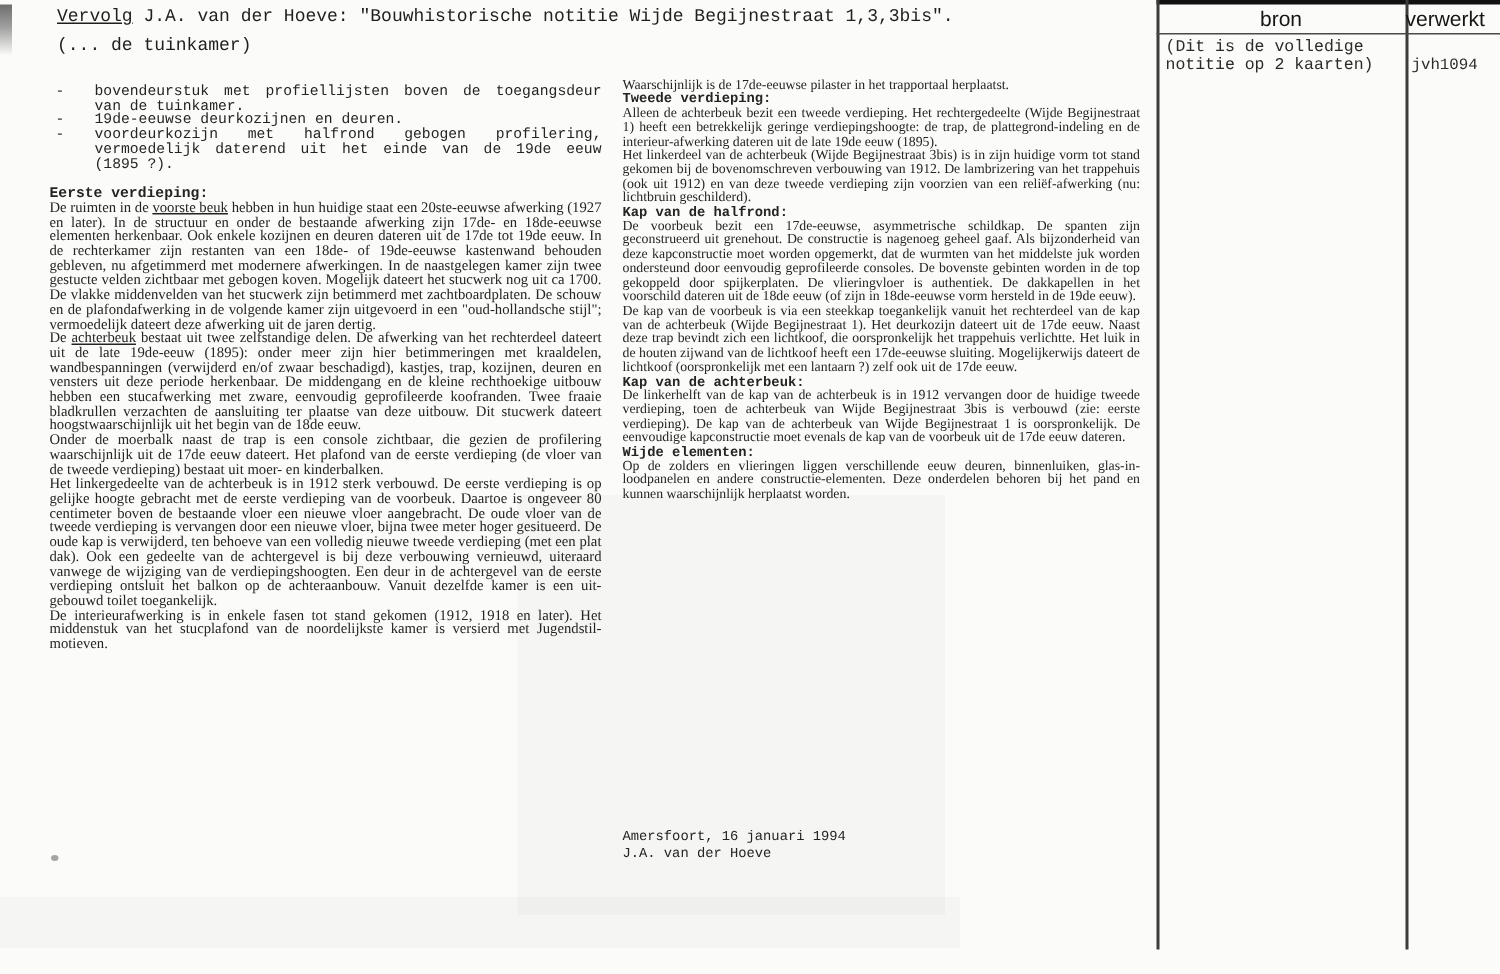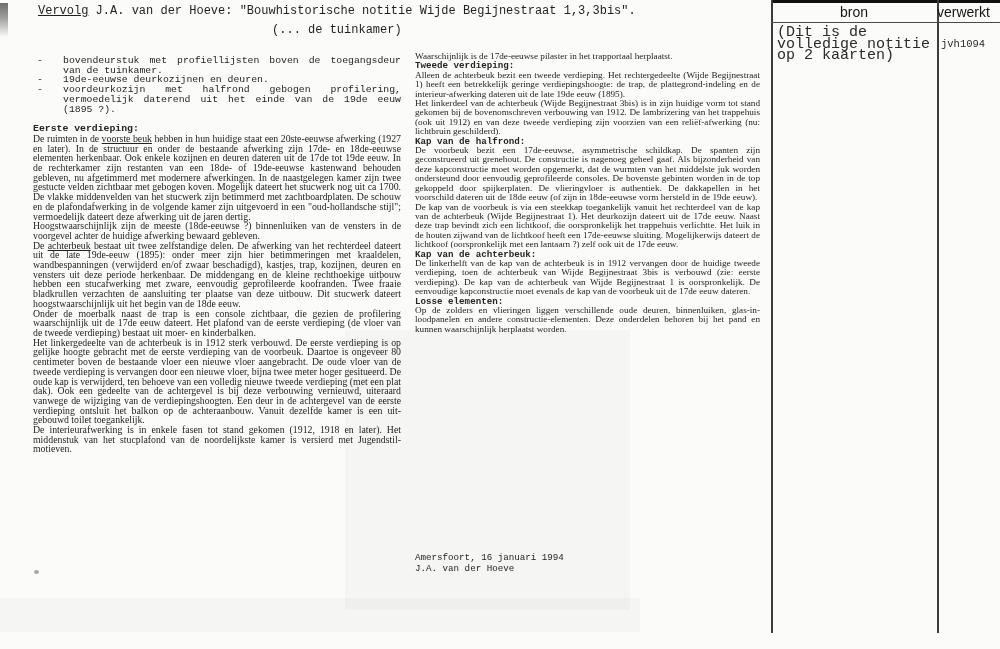--- a/index.html
+++ b/index.html
@@ -8,32 +8,32 @@
   
   .shade{position:absolute;background:rgba(90,90,90,0.04);pointer-events:none;}
   .smudge-tl{position:absolute;left:0;top:3px;width:8px;height:34px;
              background:linear-gradient(180deg,#4a4a4a 0%,#8a8a8a 45%,rgba(150,150,150,0) 100%);
              opacity:.8;}
   .speck{position:absolute;left:34px;top:570px;width:5px;height:4px;background:rgba(60,60,60,.45);
          border-radius:50%;}
   
   .doc-header{position:absolute;left:38px;top:2px;font-size:12px;line-height:18px;color:#1f1f1f;}
   .doc-header .u{text-decoration:underline;}
-  .doc-subtitle{margin-top:1px;text-align:center;}
+  .doc-subtitle{margin-top:1px;}
   
   .vline{position:absolute;top:0;width:2px;height:633px;background:#3c3c3c;}
   .vline.l1{left:771px;}
   .vline.l2{left:937px;}
   .table-top{position:absolute;left:771px;top:0;width:229px;height:3px;background:#111;}
   .table-div{position:absolute;left:771px;top:22px;width:229px;height:1px;background:#4a4a4a;}
   .col-head{position:absolute;top:4px;font-family:"Liberation Sans",sans-serif;
             font-size:14px;color:#151515;text-align:center;}
   .col-head.bron{left:771px;width:166px;text-align:center;}
   .col-head.verw{left:937px;width:42px;}
-  .bron-note{position:absolute;left:777px;top:27px;width:158px;font-size:15px;line-height:11.5px;color:#2a2a2a;}
+  .bron-note{position:absolute;left:777px;top:27px;width:158px;font-size:11px;line-height:11.5px;color:#2a2a2a;}
   .verw-code{position:absolute;left:941px;top:38px;font-size:10.5px;color:#2a2a2a;}
   
   .col{position:absolute;color:#242424;}
   .col-left{left:33px;top:56px;width:368px;font-size:9.8px;line-height:9.7px;}
   .col-right{left:415px;top:52px;width:345px;font-size:9.2px;line-height:9.4px;}
   .blk{margin:0;}
   .para{text-align:justify;text-align-last:left;font-family:Liberation Serif, serif;}
   .heading{font-weight:bold;}
   .col-left .heading{margin-top:10px;margin-bottom:0;}
   .col-right .heading{margin-top:0;}
@@ -81,40 +81,39 @@
         <div class="bullet-text">19de-eeuwse deurkozijnen en deuren.</div>
       </div>
       <div class="bullet-row">
         <div class="bullet-marker">-</div>
         <div class="bullet-text">voordeurkozijn met halfrond gebogen profilering, vermoedelijk daterend uit het einde van de 19de eeuw (1895 ?).</div>
       </div>
     </div>
   <div>
       <div class="blk heading"><span>Eerste verdieping:</span></div>
       <div class="blk para"><span>De ruimten in de </span><span class="u">voorste beuk</span><span> hebben in hun huidige staat een 20ste-eeuwse afwerking (1927 en later). In de structuur en onder de bestaande afwerking zijn 17de- en 18de-eeuwse elementen herkenbaar. Ook enkele kozijnen en deuren dateren uit de 17de tot 19de eeuw. In de rechterkamer zijn restanten van een 18de- of 19de-eeuwse kastenwand behouden gebleven, nu afgetimmerd met modernere afwerkingen. In de naastgelegen kamer zijn twee gestucte velden zichtbaar met gebogen koven. Mogelijk dateert het stucwerk nog uit ca 1700. De vlakke middenvelden van het stucwerk zijn betimmerd met zachtboardplaten. De schouw en de plafondafwerking in de volgende kamer zijn uitgevoerd in een "oud-hollandsche stijl"; vermoedelijk dateert deze afwerking uit de jaren dertig.</span></div>
-      <div class="blk para"><span>Hoogstwaarschijnlijk zijn de meeste (18de-eeuwse ?) binnenluiken van de vensters in de voorgevel achter de huidige afwerking bewaard gebleven.</span></div>
       <div class="blk para"><span>De </span><span class="u">achterbeuk</span><span> bestaat uit twee zelfstandige delen. De afwerking van het rechterdeel dateert uit de late 19de-eeuw (1895): onder meer zijn hier betimmeringen met kraaldelen, wandbespanningen (verwijderd en/of zwaar beschadigd), kastjes, trap, kozijnen, deuren en vensters uit deze periode herkenbaar. De middengang en de kleine rechthoekige uitbouw hebben een stucafwerking met zware, eenvoudig geprofileerde koofranden. Twee fraaie bladkrullen verzachten de aansluiting ter plaatse van deze uitbouw. Dit stucwerk dateert hoogstwaarschijnlijk uit het begin van de 18de eeuw.</span></div>
       <div class="blk para"><span>Onder de moerbalk naast de trap is een console zichtbaar, die gezien de profilering waarschijnlijk uit de 17de eeuw dateert. Het plafond van de eerste verdieping (de vloer van de tweede verdieping) bestaat uit moer- en kinderbalken.</span></div>
       <div class="blk para"><span>Het linkergedeelte van de achterbeuk is in 1912 sterk verbouwd. De eerste verdieping is op gelijke hoogte gebracht met de eerste verdieping van de voorbeuk. Daartoe is ongeveer 80 centimeter boven de bestaande vloer een nieuwe vloer aangebracht. De oude vloer van de tweede verdieping is vervangen door een nieuwe vloer, bijna twee meter hoger gesitueerd. De oude kap is verwijderd, ten behoeve van een volledig nieuwe tweede verdieping (met een plat dak). Ook een gedeelte van de achtergevel is bij deze verbouwing vernieuwd, uiteraard vanwege de wijziging van de verdiepingshoogten. Een deur in de achtergevel van de eerste verdieping ontsluit het balkon op de achteraanbouw. Vanuit dezelfde kamer is een uit-gebouwd toilet toegankelijk.</span></div>
       <div class="blk para"><span>De interieurafwerking is in enkele fasen tot stand gekomen (1912, 1918 en later). Het middenstuk van het stucplafond van de noordelijkste kamer is versierd met Jugendstil-motieven.</span></div>
     </div>
 </div>
 
 <div class="col col-right">
   <div>
       <div class="blk para"><span>Waarschijnlijk is de 17de-eeuwse pilaster in het trapportaal herplaatst.</span></div>
       <div class="blk heading"><span>Tweede verdieping:</span></div>
       <div class="blk para"><span>Alleen de achterbeuk bezit een tweede verdieping. Het rechtergedeelte (Wijde Begijnestraat 1) heeft een betrekkelijk geringe verdiepingshoogte: de trap, de plattegrond-indeling en de interieur-afwerking dateren uit de late 19de eeuw (1895).</span></div>
       <div class="blk para"><span>Het linkerdeel van de achterbeuk (Wijde Begijnestraat 3bis) is in zijn huidige vorm tot stand gekomen bij de bovenomschreven verbouwing van 1912. De lambrizering van het trappehuis (ook uit 1912) en van deze tweede verdieping zijn voorzien van een reliëf-afwerking (nu: lichtbruin geschilderd).</span></div>
       <div class="blk heading"><span>Kap van de halfrond:</span></div>
       <div class="blk para"><span>De voorbeuk bezit een 17de-eeuwse, asymmetrische schildkap. De spanten zijn geconstrueerd uit grenehout. De constructie is nagenoeg geheel gaaf. Als bijzonderheid van deze kapconstructie moet worden opgemerkt, dat de wurmten van het middelste juk worden ondersteund door eenvoudig geprofileerde consoles. De bovenste gebinten worden in de top gekoppeld door spijkerplaten. De vlieringvloer is authentiek. De dakkapellen in het voorschild dateren uit de 18de eeuw (of zijn in 18de-eeuwse vorm hersteld in de 19de eeuw).</span></div>
       <div class="blk para"><span>De kap van de voorbeuk is via een steekkap toegankelijk vanuit het rechterdeel van de kap van de achterbeuk (Wijde Begijnestraat 1). Het deurkozijn dateert uit de 17de eeuw. Naast deze trap bevindt zich een lichtkoof, die oorspronkelijk het trappehuis verlichtte. Het luik in de houten zijwand van de lichtkoof heeft een 17de-eeuwse sluiting. Mogelijkerwijs dateert de lichtkoof (oorspronkelijk met een lantaarn ?) zelf ook uit de 17de eeuw.</span></div>
       <div class="blk heading"><span>Kap van de achterbeuk:</span></div>
       <div class="blk para"><span>De linkerhelft van de kap van de achterbeuk is in 1912 vervangen door de huidige tweede verdieping, toen de achterbeuk van Wijde Begijnestraat 3bis is verbouwd (zie: eerste verdieping). De kap van de achterbeuk van Wijde Begijnestraat 1 is oorspronkelijk. De eenvoudige kapconstructie moet evenals de kap van de voorbeuk uit de 17de eeuw dateren.</span></div>
-      <div class="blk heading"><span>Losse elementen:</span></div>
-      <div class="blk para"><span>Op de zolders en vlieringen liggen verschillende oude deuren, binnenluiken, glas-in-loodpanelen en andere constructie-elementen. Deze onderdelen behoren bij het pand en kunnen waarschijnlijk herplaatst worden.</span></div>
+      <div class="blk heading"><span>Wijde elementen:</span></div>
+      <div class="blk para"><span>Op de zolders en vlieringen liggen verschillende eeuw deuren, binnenluiken, glas-in-loodpanelen en andere constructie-elementen. Deze onderdelen behoren bij het pand en kunnen waarschijnlijk herplaatst worden.</span></div>
     </div>
 </div>
 
 <div class="signature">
   <div>Amersfoort, 16 januari 1994</div>
   <div>J.A. van der Hoeve</div>
 </div>
 
 </body></html>

